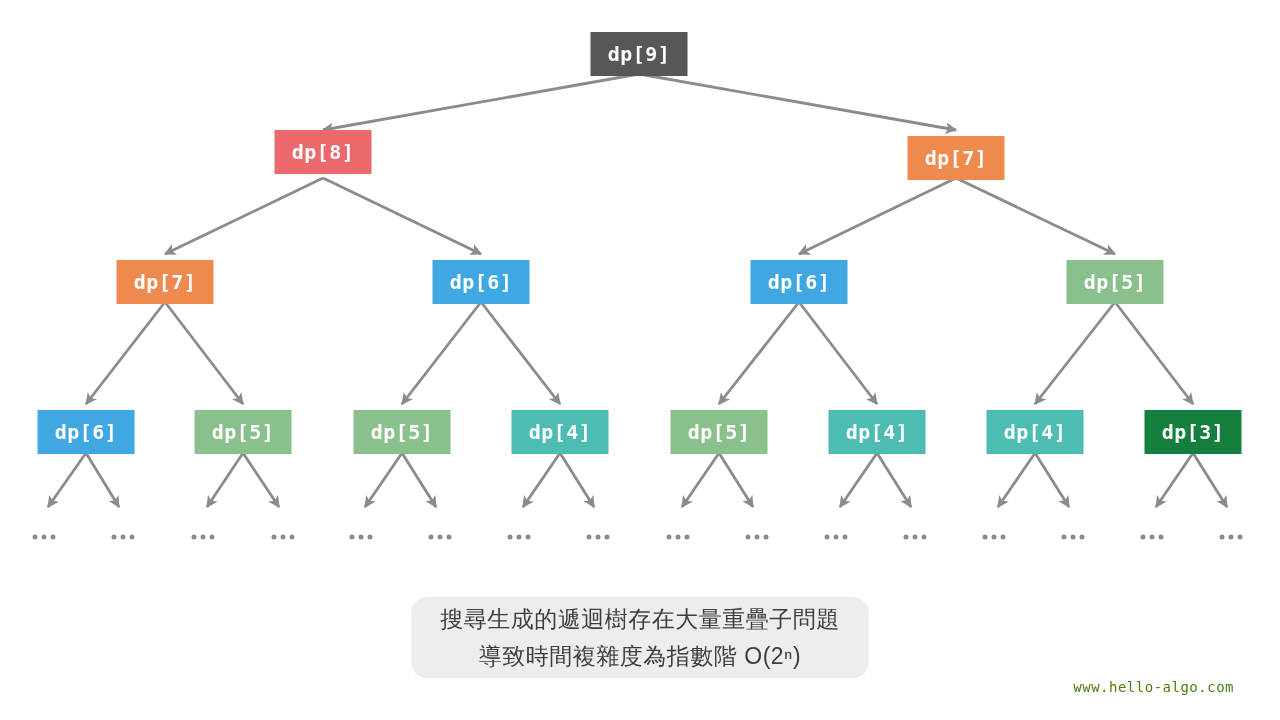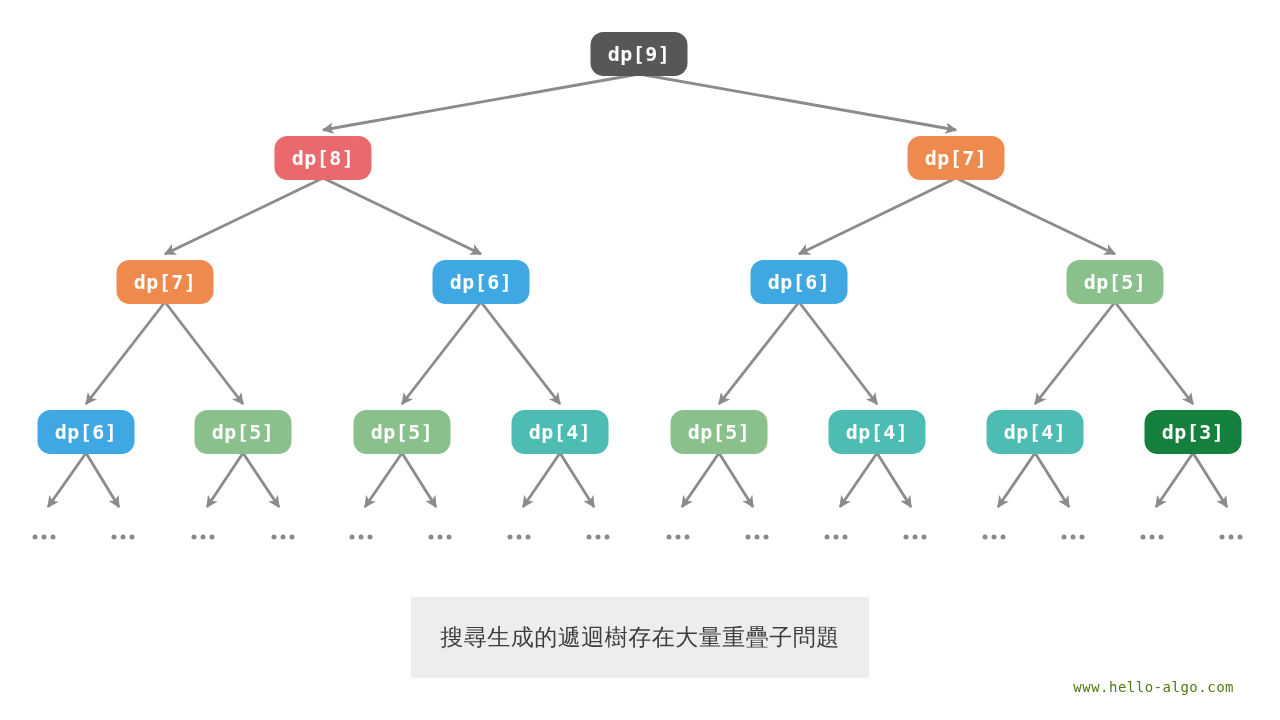--- a/index.html
+++ b/index.html
@@ -22,21 +22,21 @@
     left: 0;
     top: 0;
     width: 1280px;
     height: 720px;
   }
   .node {
     position: absolute;
     width: 97px;
     height: 44px;
     transform: translate(-50%, -50%);
-    border-radius: 13px;
+    border-radius: 0;
     display: flex;
     align-items: center;
     justify-content: center;
     color: #ffffff;
     font-family: "DejaVu Sans Mono", "Liberation Mono", monospace;
     font-size: 20px;
     font-weight: 600;
     letter-spacing: 0.5px;
     box-sizing: border-box;
   }
@@ -54,21 +54,21 @@
     border-radius: 50%;
     background: #8a8a8a;
   }
   .caption-box {
     position: absolute;
     left: 411px;
     top: 597px;
     width: 458px;
     height: 81px;
     background: #ededed;
-    border-radius: 2px;
+    border-radius: 16px;
     display: flex;
     flex-direction: column;
     align-items: center;
     justify-content: center;
     text-align: center;
     color: #3d3d3d;
     font-size: 23px;
     font-weight: 500;
     line-height: 37px;
     letter-spacing: 0.5px;
@@ -123,21 +123,21 @@
       <line x1="1035" y1="453" x2="998" y2="507" stroke="#8b8b8b" stroke-width="2.8" marker-end="url(#arrowhead)"></line>
       <line x1="1035" y1="453" x2="1069" y2="507" stroke="#8b8b8b" stroke-width="2.8" marker-end="url(#arrowhead)"></line>
       <line x1="1193" y1="453" x2="1156" y2="507" stroke="#8b8b8b" stroke-width="2.8" marker-end="url(#arrowhead)"></line>
       <line x1="1193" y1="453" x2="1227" y2="507" stroke="#8b8b8b" stroke-width="2.8" marker-end="url(#arrowhead)"></line>
     </svg>
 
   <div>
       <div class="node" style="left: 639px; top: 54px; background: rgb(87, 87, 87);">
         <span>dp[<b>9</b>]</span>
       </div>
-      <div class="node" style="left: 323px; top: 158px; background: rgb(233, 105, 109);">
+      <div class="node" style="left: 323px; top: 152px; background: rgb(233, 105, 109);">
         <span>dp[<b>8</b>]</span>
       </div>
       <div class="node" style="left: 956px; top: 158px; background: rgb(239, 138, 78);">
         <span>dp[<b>7</b>]</span>
       </div>
       <div class="node" style="left: 165px; top: 282px; background: rgb(239, 138, 78);">
         <span>dp[<b>7</b>]</span>
       </div>
       <div class="node" style="left: 481px; top: 282px; background: rgb(63, 168, 226);">
         <span>dp[<b>6</b>]</span>
@@ -249,17 +249,18 @@
       </div>
       <div class="ellipsis" style="left: 1231px; top: 537px;">
         <span class="dot"></span>
         <span class="dot"></span>
         <span class="dot"></span>
       </div>
     </div>
 
   <div class="caption-box" style="background: rgb(237, 237, 237); color: rgb(61, 61, 61);">
     <div>搜尋生成的遞迴樹存在大量重疊子問題</div>
+    <div>導致時間複雜度為指數階 O(2ⁿ)</div>
   </div>
 
   <div class="watermark" style="color: #4d7c0f;">www.hello-algo.com</div>
 
 </div>
 
 </body></html>

